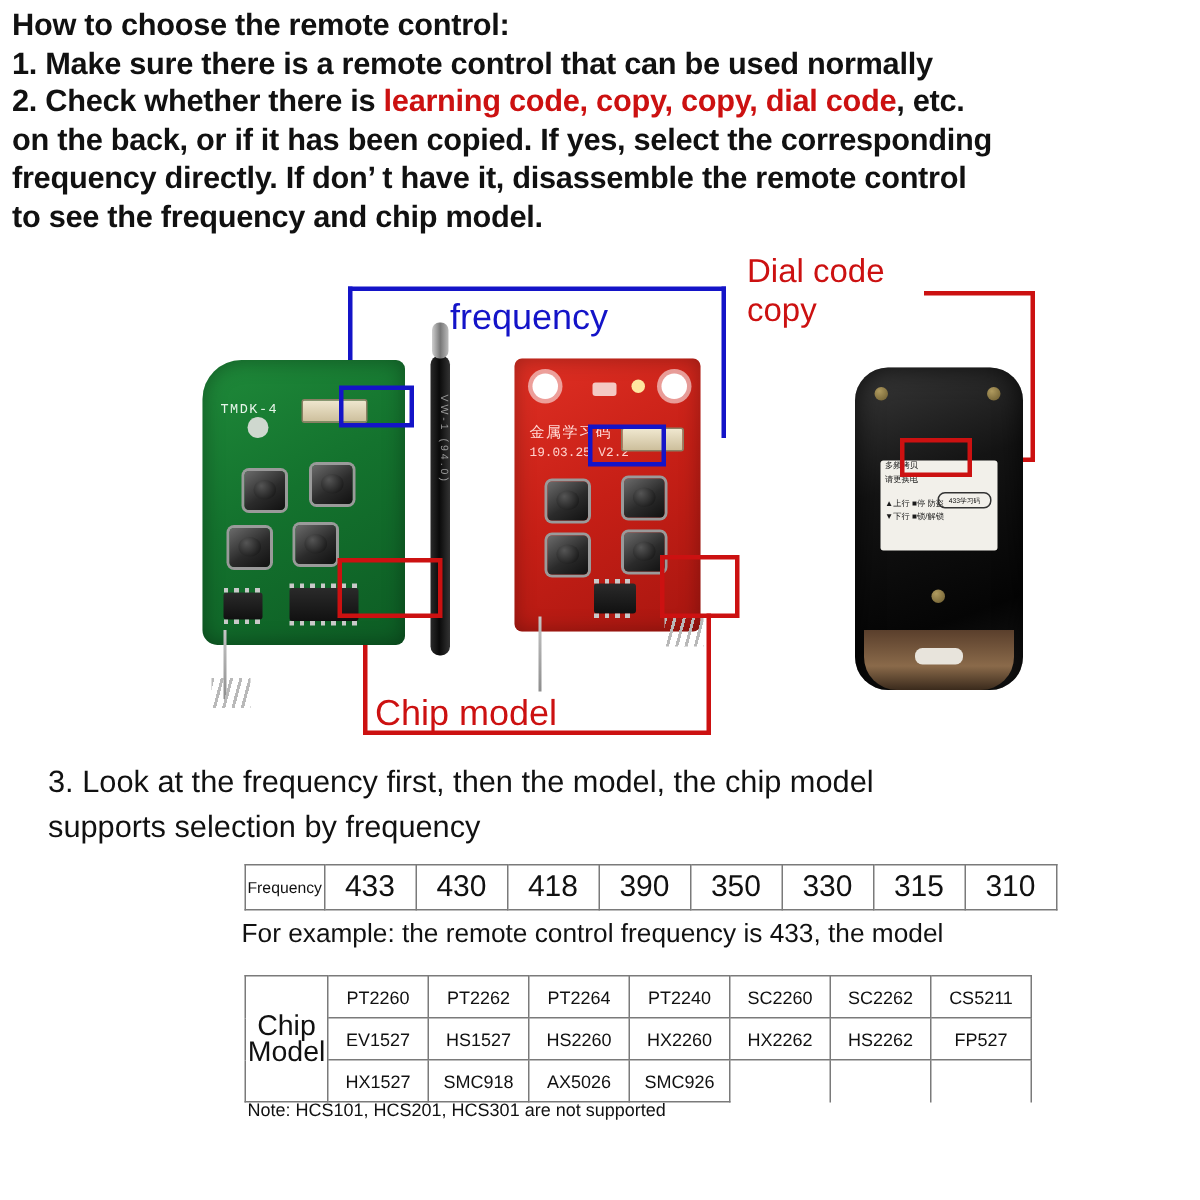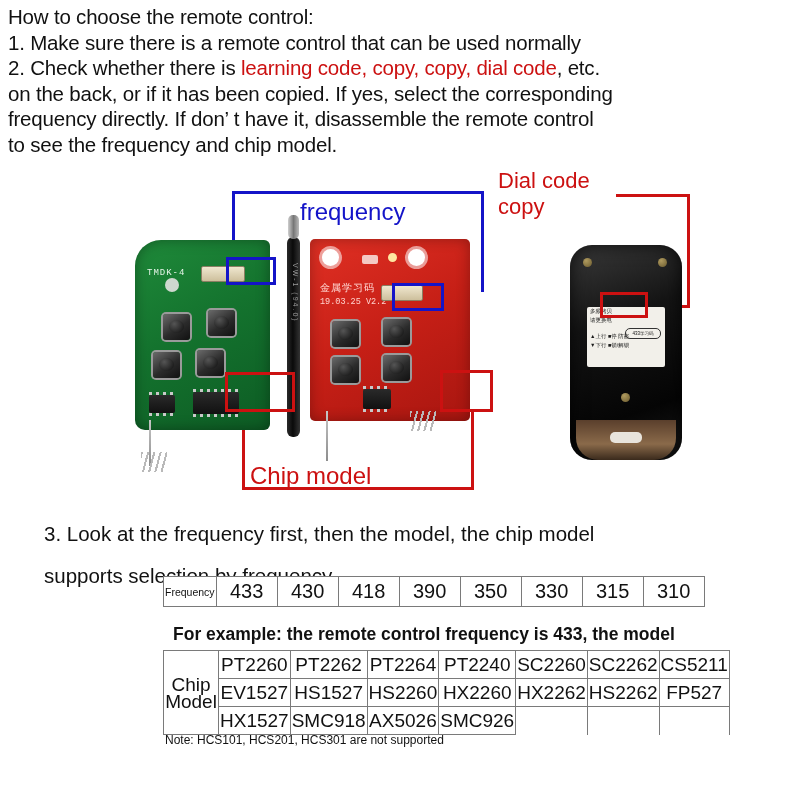--- a/index.html
+++ b/index.html
@@ -4,21 +4,21 @@
 <style>
   html,body{margin:0;padding:0;background:#fff;}
   body{
     width:800px;height:800px;position:relative;overflow:hidden;
     font-family:"Liberation Sans","DejaVu Sans",sans-serif;
     color:#111;
   }
   
   #intro{
     position:absolute;left:8px;top:4px;width:790px;
-    font-size:20.5px;line-height:25.5px;letter-spacing:-0.2px;
+    font-size:20.5px;line-height:25.5px;letter-spacing:-0.2px;font-weight:bold;
   }
   #intro p{margin:0;}
   .red{color:#CC1111;}
   
   .lbl{position:absolute;white-space:nowrap;}
   #freq-label{left:300px;top:198px;font-size:24px;color:#1414C8;}
   #learn-label{left:498px;top:168px;font-size:22px;color:#CC1111;line-height:26px;}
   #chip-label{left:250px;top:462px;font-size:24px;color:#CC1111;}
   
   .ln{position:absolute;background:#CC1111;}
@@ -34,21 +34,21 @@
     background:linear-gradient(150deg,#1f8a3a 0%,#14732e 45%,#0d5c24 100%);
     border-radius:26px 6px 6px 10px;
     box-shadow:inset 0 0 14px rgba(0,0,0,.35);
   }
   #green .silk{
     position:absolute;left:12px;top:28px;font-size:9px;color:#e6f5e9;
     font-family:"Liberation Mono","DejaVu Sans Mono",monospace;letter-spacing:1px;
   }
   
   #red{
-    left:310px;top:14px;width:160px;height:182px;
+    left:343px;top:14px;width:124px;height:182px;
     background:linear-gradient(150deg,#e03024 0%,#c61f16 50%,#a81610 100%);
     border-radius:5px;
     box-shadow:inset 0 0 14px rgba(0,0,0,.3);
   }
   #red .silk1{position:absolute;left:10px;top:42px;font-size:10px;color:#ffd9d5;letter-spacing:1px;}
   #red .silk2{position:absolute;left:10px;top:58px;font-size:8.5px;color:#ffd2cd;
     font-family:"Liberation Mono","DejaVu Sans Mono",monospace;}
   .hole{position:absolute;width:17px;height:17px;border-radius:50%;background:#fff;
     box-shadow:0 0 0 3px rgba(255,255,255,.55);}
   
@@ -91,35 +91,35 @@
     border:1px solid #333;border-radius:5px;font-size:4.5px;text-align:center;
     line-height:9px;color:#111;}
   #batt{position:absolute;left:6px;bottom:0;width:100px;height:40px;
     background:linear-gradient(180deg,#5a3f2c,#8a6a4a 60%,#3a2a1c);
     border-radius:0 0 22px 22px;}
   #batt .slot{position:absolute;left:34px;top:12px;width:32px;height:11px;
     background:#e8e4dc;border-radius:5px;}
   
   #step3{position:absolute;left:28px;top:505px;width:740px;
     font-size:20.5px;line-height:26px;}
-  #step3 p{margin:16px;}
+  #step3 p{margin:4px;}
   
   table{border-collapse:collapse;position:absolute;background:#fff;}
   table td{
     border:1px solid #7a7a7a;text-align:center;color:#111;
     font-family:"Liberation Sans","DejaVu Sans",sans-serif;
   }
   #freq-table{left:163px;top:576px;}
   #freq-table td{height:27px;font-size:20px;width:58px;}
   #freq-table td.hd{font-size:10.5px;width:48px;}
   #example{position:absolute;left:157px;top:608px;width:560px;
     font-size:17.5px;line-height:20px;}
-  #example p{margin:16px;font-weight:bold;}
+  #example p{margin:4px;}
   #chip-table{left:163px;top:650px;}
-  #chip-table td{height:25px;font-size:19px;width:64px;}
+  #chip-table td{height:25px;font-size:12px;width:64px;}
   #chip-table td.hd{font-size:19px;width:52px;line-height:17px;}
   #chip-table td.empty{border-top:none;border-bottom:none;}
   #note{position:absolute;left:165px;top:733px;font-size:12px;}
 </style>
 </head>
 <body>
 
 <div id="intro">
   <p>How to choose the remote control:</p>
   <p>1. Make sure there is a remote control that can be used normally</p>

